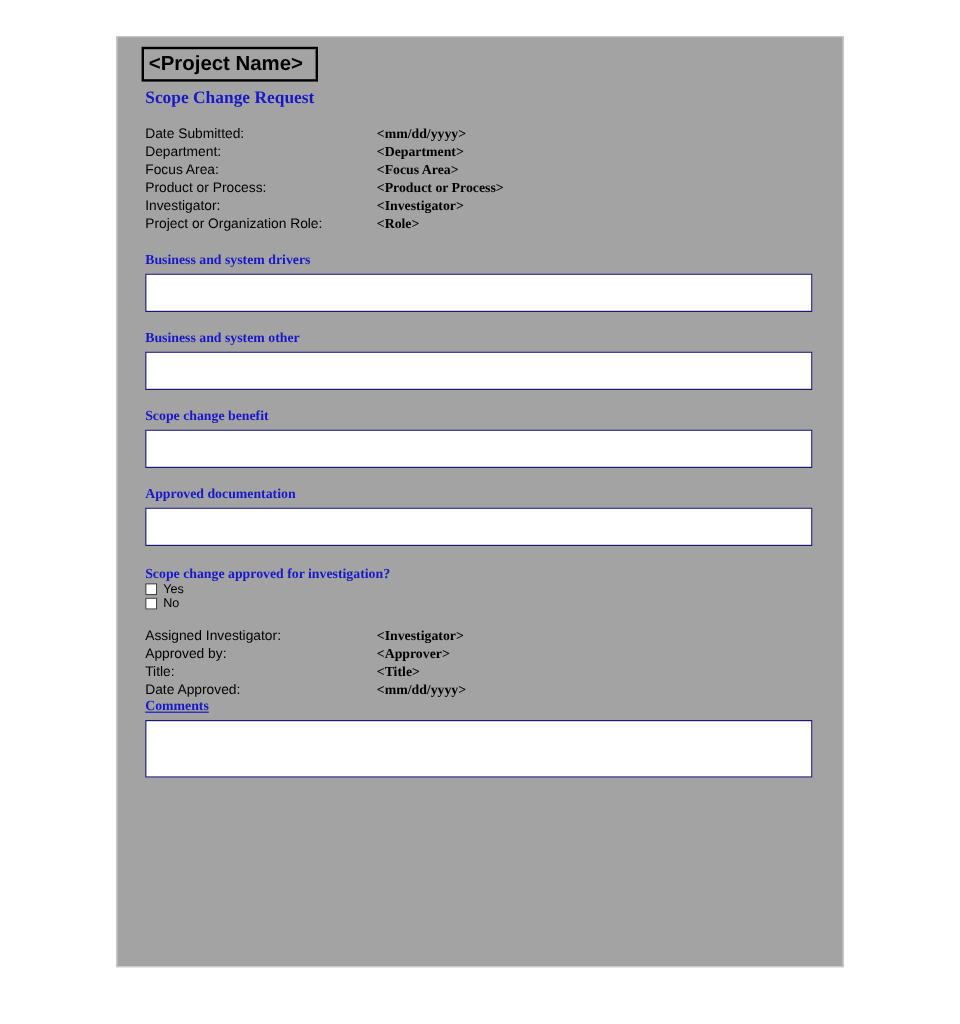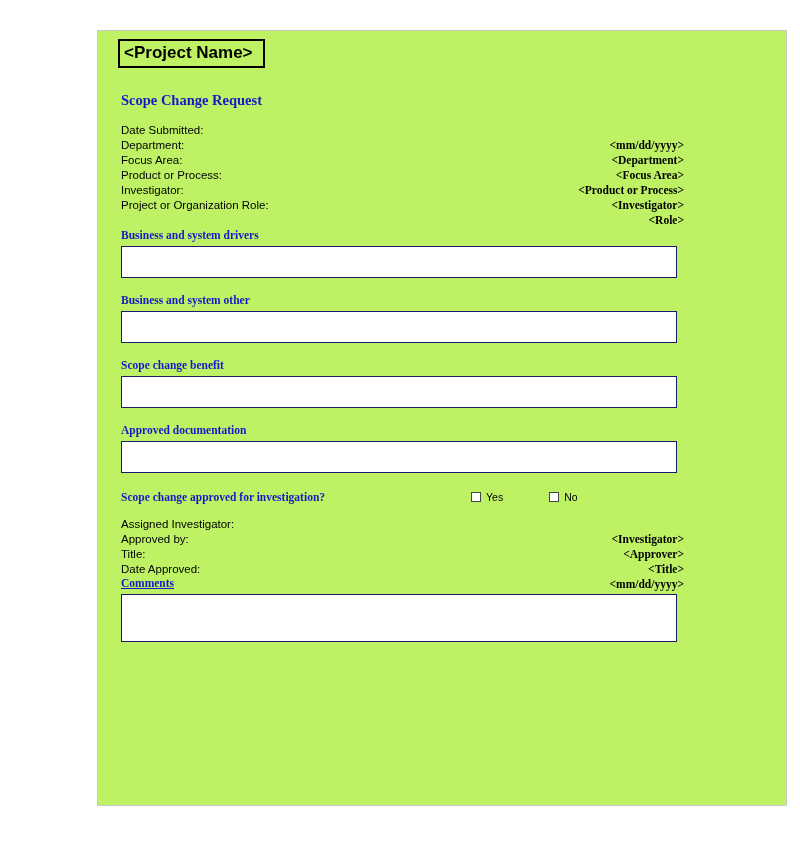--- a/index.html
+++ b/index.html
@@ -11,23 +11,23 @@
     width: 800px;
     height: 853px;
     font-family: "Liberation Sans", sans-serif;
     color: #000000;
     overflow: hidden;
   }
   .page {
     position: absolute;
     left: 97px;
     top: 30px;
-    width: 690px;
+    width: 606px;
     height: 776px;
-    background: #bef264;
+    background: #a3a3a3;
     border: 1px solid #c8c8c8;
     box-sizing: border-box;
   }
   .inner {
     position: absolute;
     left: 20px;
     top: 8px;
     width: 566px;
   }
   .title-box {
@@ -37,36 +37,35 @@
     margin-left: 0px;
   }
   .title-box .proj {
     font-family: "Liberation Sans", sans-serif;
     font-size: 17px;
     font-weight: bold;
     color: #000000;
     letter-spacing: 0px;
   }
   .subtitle {
-    margin-top: 24px;
+    margin-top: 6px;
     margin-left: 3px;
     font-size: 14.5px;
     font-weight: bold;
     color: #1818c8;
     font-family: "Liberation Serif", serif;
   }
   .meta {
     margin-top: 14px;
     margin-left: 3px;
   }
   .meta-row {
     display: flex;
     line-height: 15px;
     height: 15px;
-    flex-direction: column;
   }
   .meta-label {
     width: 193px;
     font-size: 11.5px;
     color: #000000;
     font-family: "Liberation Sans", sans-serif;
   }
   .meta-value {
     font-size: 11.5px;
     font-weight: bold;
@@ -93,20 +92,21 @@
     box-sizing: border-box;
   }
   .field-box.tall {
     height: 45px;
   }
   .approve-row {
     margin-top: 18px;
     margin-left: 3px;
     display: flex;
     align-items: flex-start;
+    flex-direction: column;
   }
   .approve-q {
     font-size: 11.5px;
     font-weight: bold;
     color: #1818c8;
     font-family: "Liberation Serif", serif;
     width: 350px;
   }
   .chk-wrap {
     display: flex;

